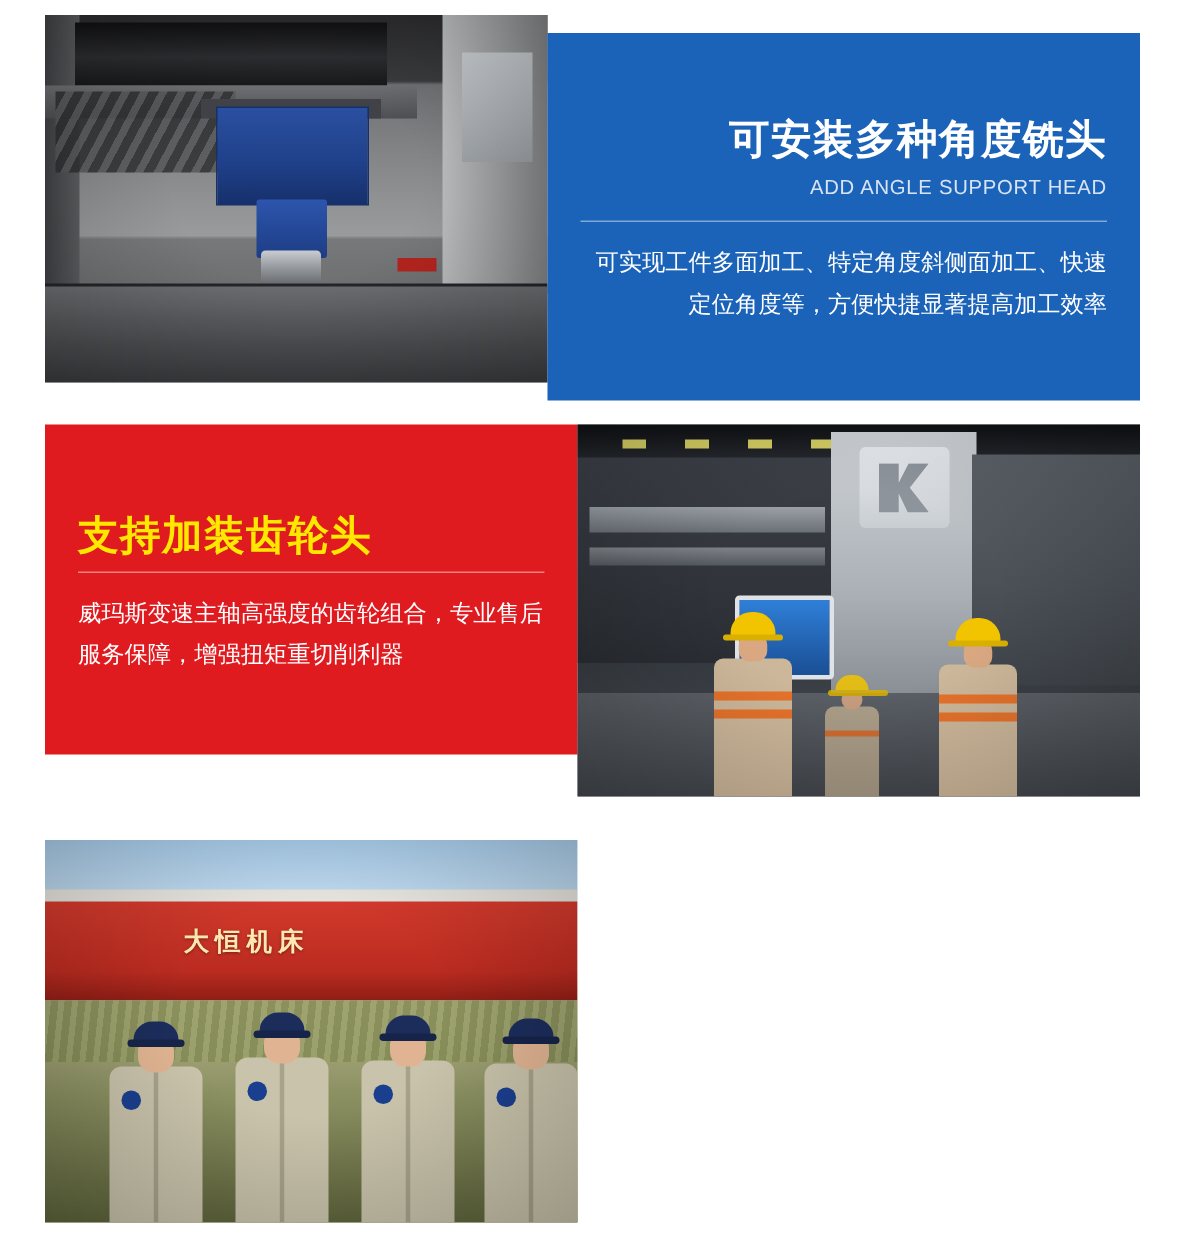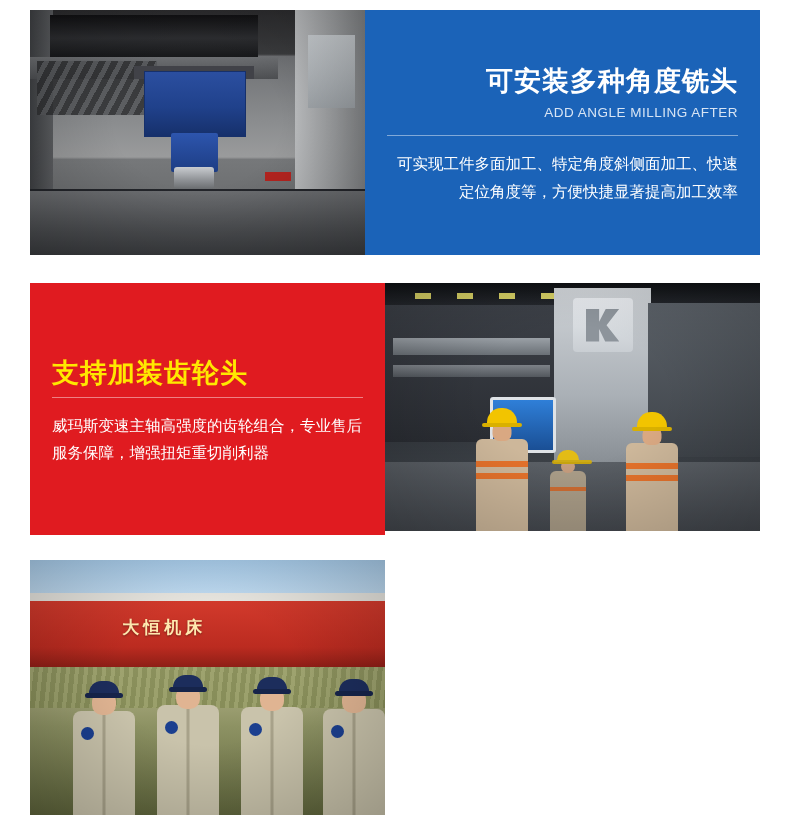--- a/index.html
+++ b/index.html
@@ -22,21 +22,21 @@
 
   
   .row {
     position: absolute;
     display: flex;
   }
   .panel {
     position: relative;
     overflow: hidden;
   }
-  .panel.blue { background: #1b63b8; }
+  .panel.blue { background: #1b63b8; margin-top: 12px; }
   .panel.red  { background: #e01b20; }
 
   .text-pad {
     box-sizing: border-box;
     padding: 26px 22px 20px 22px;
     width: 100%;
     height: 100%;
     display: flex;
     flex-direction: column;
     justify-content: center;
@@ -307,30 +307,30 @@
       <div class="m-column-r"></div>
       <div class="m-win"></div>
       <div class="m-table-edge"></div>
       <div class="m-table"></div>
       <div class="m-red"></div>
     </div>
 
     <div class="panel blue" style="width:395px; height:245px;">
       <div class="text-pad right">
         <div class="headline white">可安装多种角度铣头</div>
-        <div class="subline white-dim">ADD ANGLE MILLING AFTER</div>
+        <div class="subline white-dim">ADD ANGLE SUPPORT HEAD</div>
         <div class="divider"></div>
         <div class="body-text">可实现工件多面加工、特定角度斜侧面加工、快速定位角度等，方便快捷显著提高加工效率</div>
       </div>
     </div>
   </div>
 
   <div class="row" style="left:30px; top:283px; width:730px; height:248px;">
 
-    <div class="panel red" style="width:355px; height:252px;">
+    <div class="panel red" style="width:355px; height:220px;">
       <div class="text-pad left">
         <div class="headline yellow">支持加装齿轮头</div>
         <div class="divider"></div>
         <div class="body-text">威玛斯变速主轴高强度的齿轮组合，专业售后服务保障，增强扭矩重切削利器</div>
       </div>
     </div>
 
     <div class="panel photo photo-workers" style="width:375px; height:248px;">
       <div class="w-ceil"></div>
       <div class="w-lights"></div>

